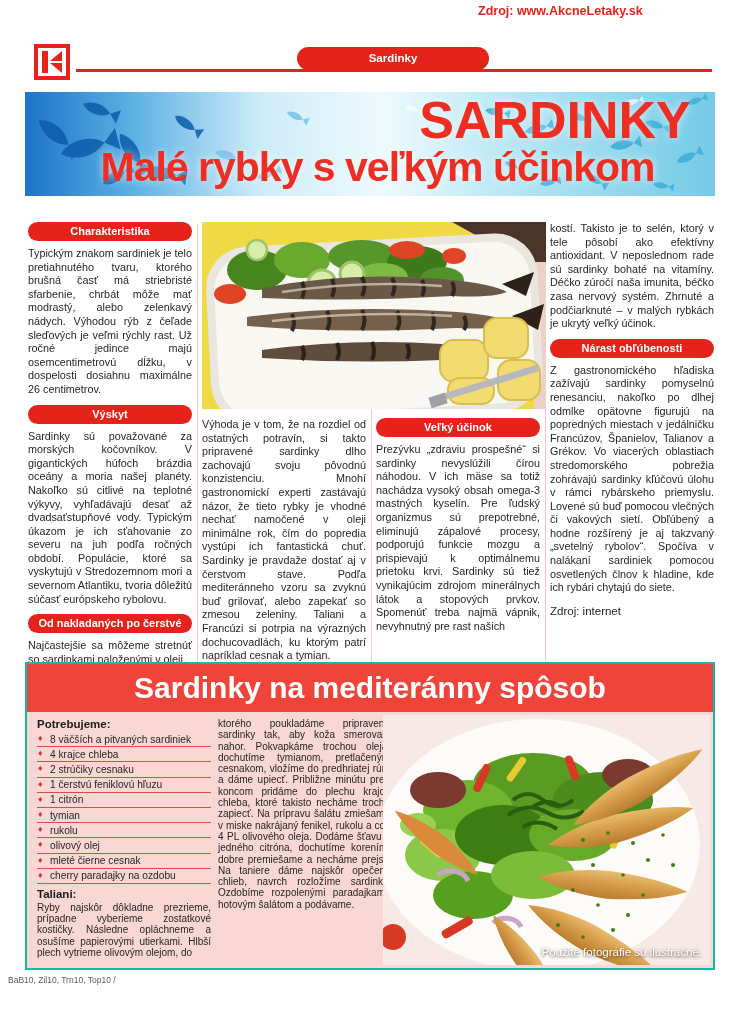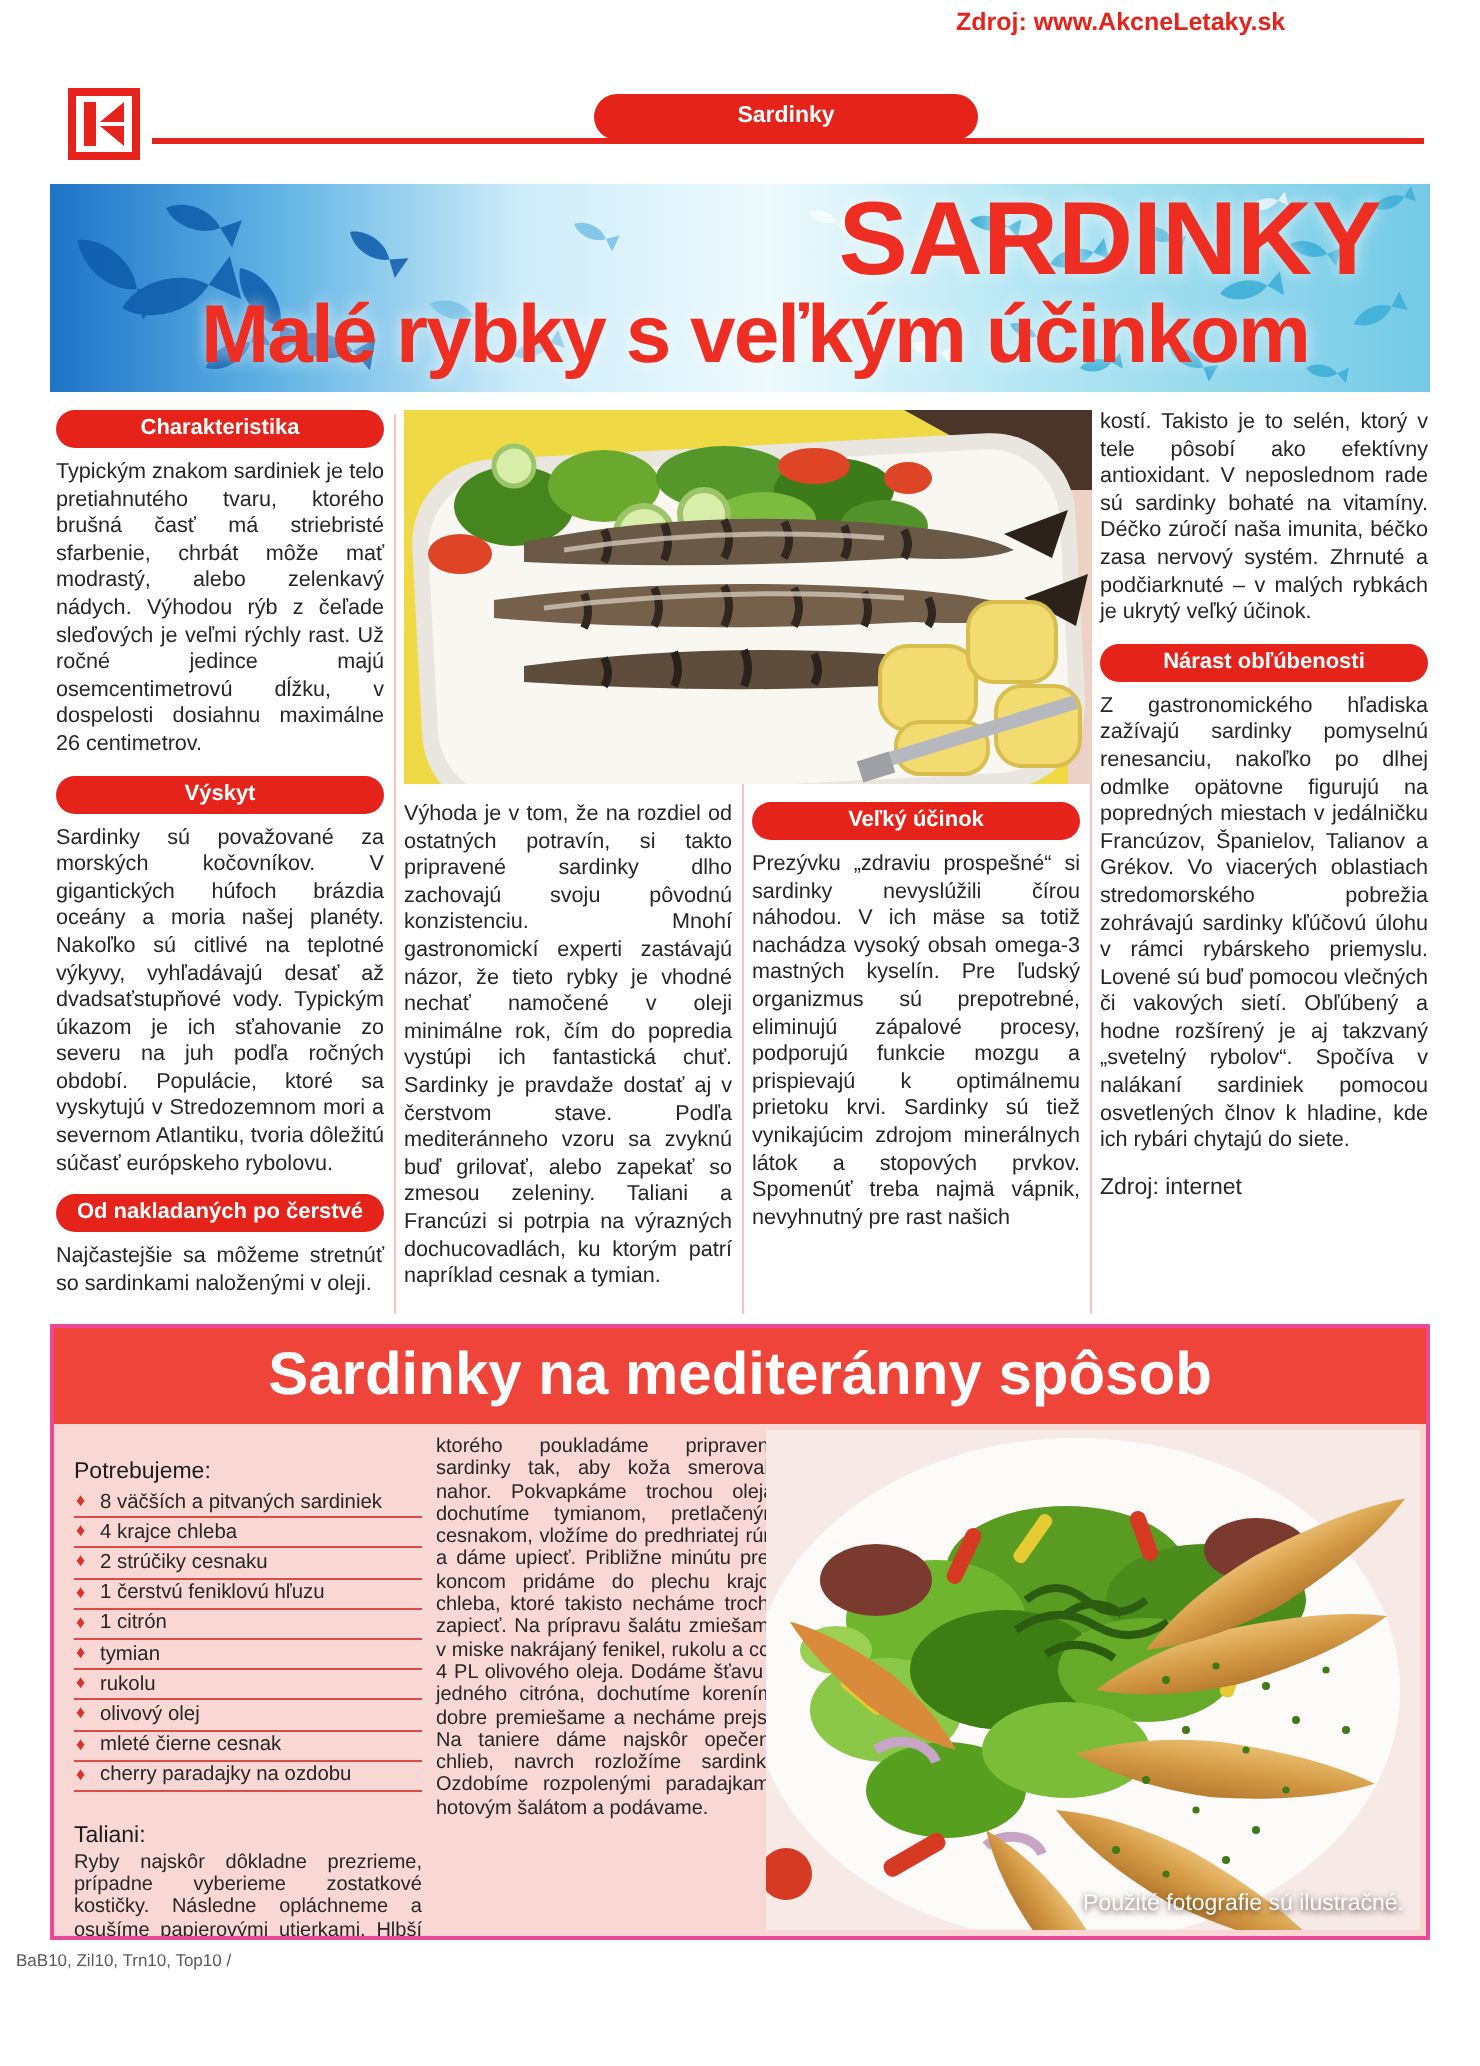--- a/index.html
+++ b/index.html
@@ -17,40 +17,40 @@
 
   .banner{position:absolute;top:92px;left:25px;width:690px;height:104px;overflow:hidden;}
   .banner svg{position:absolute;left:0;top:0;width:100%;height:100%;}
   .banner-title{position:absolute;top:1px;left:365px;width:330px;text-align:center;
                 font-size:52px;line-height:54px;font-weight:bold;color:#ee2e22;
                 text-shadow:0 0 8px rgba(255,255,255,.65);}
   .banner-subtitle{position:absolute;top:52px;left:25px;width:655px;text-align:center;
                 font-size:41px;line-height:46px;font-weight:bold;color:#ee2e22;letter-spacing:-1px;
                 text-shadow:0 0 8px rgba(255,255,255,.65);}
 
-  .article{position:absolute;top:205px;left:28px;width:687px;height:456px;overflow:hidden;}
+  .article{position:absolute;top:222px;left:28px;width:687px;height:456px;overflow:hidden;}
   .vrule{position:absolute;top:2px;width:1px;height:450px;background:#f3c6c2;}
   .vr1{left:169px}.vr2{left:343px}.vr3{left:517px}
   .col{position:absolute;width:164px;top:0;}
   .colA{left:0}.colB{left:174px;top:196px}.colC{left:348px;top:196px}.colD{left:522px}
   .photo1{position:absolute;left:174px;top:0;width:344px;height:187px;z-index:1;}
   .pill{background:#e5231b;color:#fff;font-weight:bold;font-size:11px;text-align:center;
         border-radius:11px;padding:3px 0 4px;margin:0 0 6px;}
   .pill.mt{margin-top:2px;}
   .col p{margin:0 0 8px;font-size:10.8px;line-height:13.6px;text-align:justify;color:#262626;}
   .src{text-align:left;font-size:11.5px;color:#262626;margin-top:10px;}
 
   .recipe{position:absolute;top:662px;left:25px;width:690px;height:308px;box-sizing:border-box;
-          border:2px solid #ec4899;background:#f8d7d4;}
+          border:2px solid #14b8a6;background:#f8d7d4;}
   .recipe-banner{height:48px;background:#ef443a;color:#fff;font-weight:bold;font-size:30px;
           text-align:center;line-height:47px;}
   .recipe-body{position:relative;height:256px;overflow:hidden;}
   .r-col1{position:absolute;left:10px;top:2px;width:174px;}
   .r-col2{position:absolute;left:191px;top:5px;width:172px;}
-  .r-label{font-weight:normal;font-size:11.5px;line-height:13px;color:#1b1b1b;margin:16px 0 1px;}
+  .r-label{font-weight:bold;font-size:11.5px;line-height:13px;color:#1b1b1b;margin:4px 0 1px;}
   .ing{list-style:none;margin:0;padding:0;}
   .ing li{position:relative;padding:1.7px 0 0 13px;height:12.5px;border-bottom:1px solid #dd4b43;
           font-size:10.2px;color:#262626;white-space:nowrap;overflow:hidden;}
   .diamond{position:absolute;left:1px;top:1px;color:#d8352c;font-size:9px;}
   .steps{margin:1px 0 0;font-size:10px;line-height:11.3px;text-align:justify;color:#262626;}
   .r-photo{position:absolute;top:3px;right:3px;width:327px;height:250px;text-decoration:underline;}
   .r-photo svg{position:absolute;left:0;top:0;width:100%;height:100%;}
   .caption{position:absolute;right:8px;bottom:7px;color:#fff;font-size:11.5px;
            text-shadow:0 1px 3px rgba(70,45,30,.95);}
 

